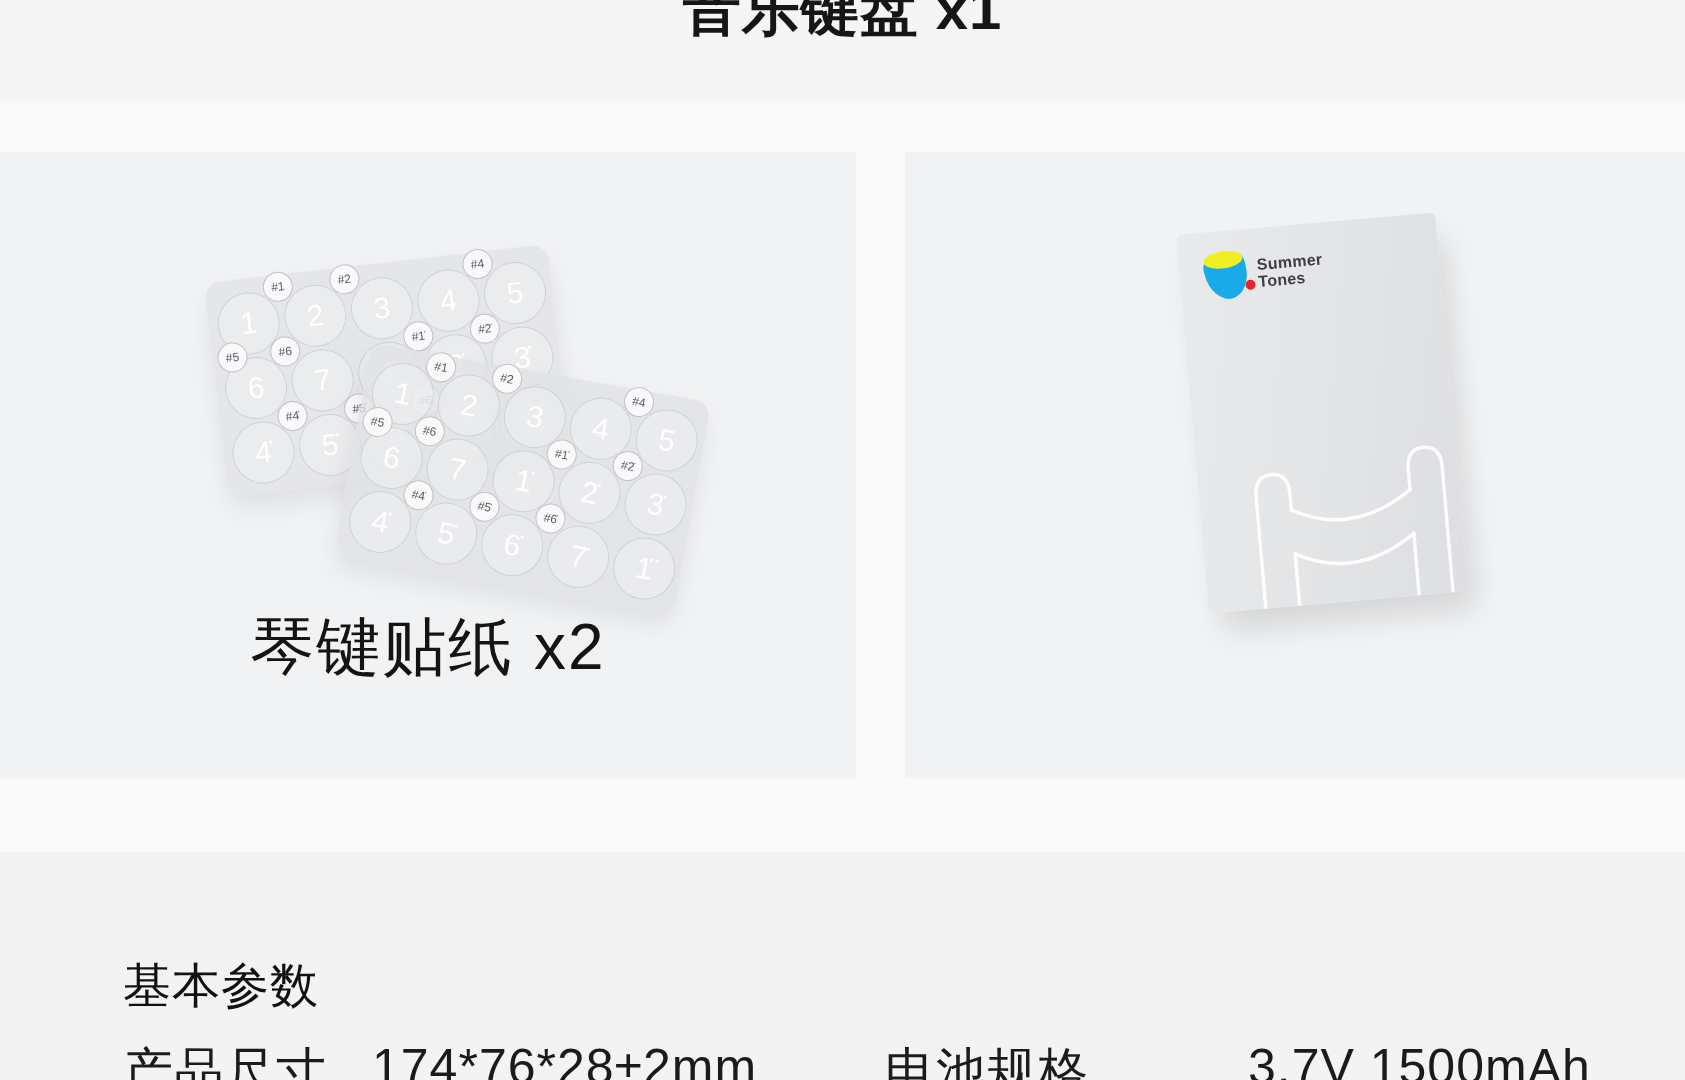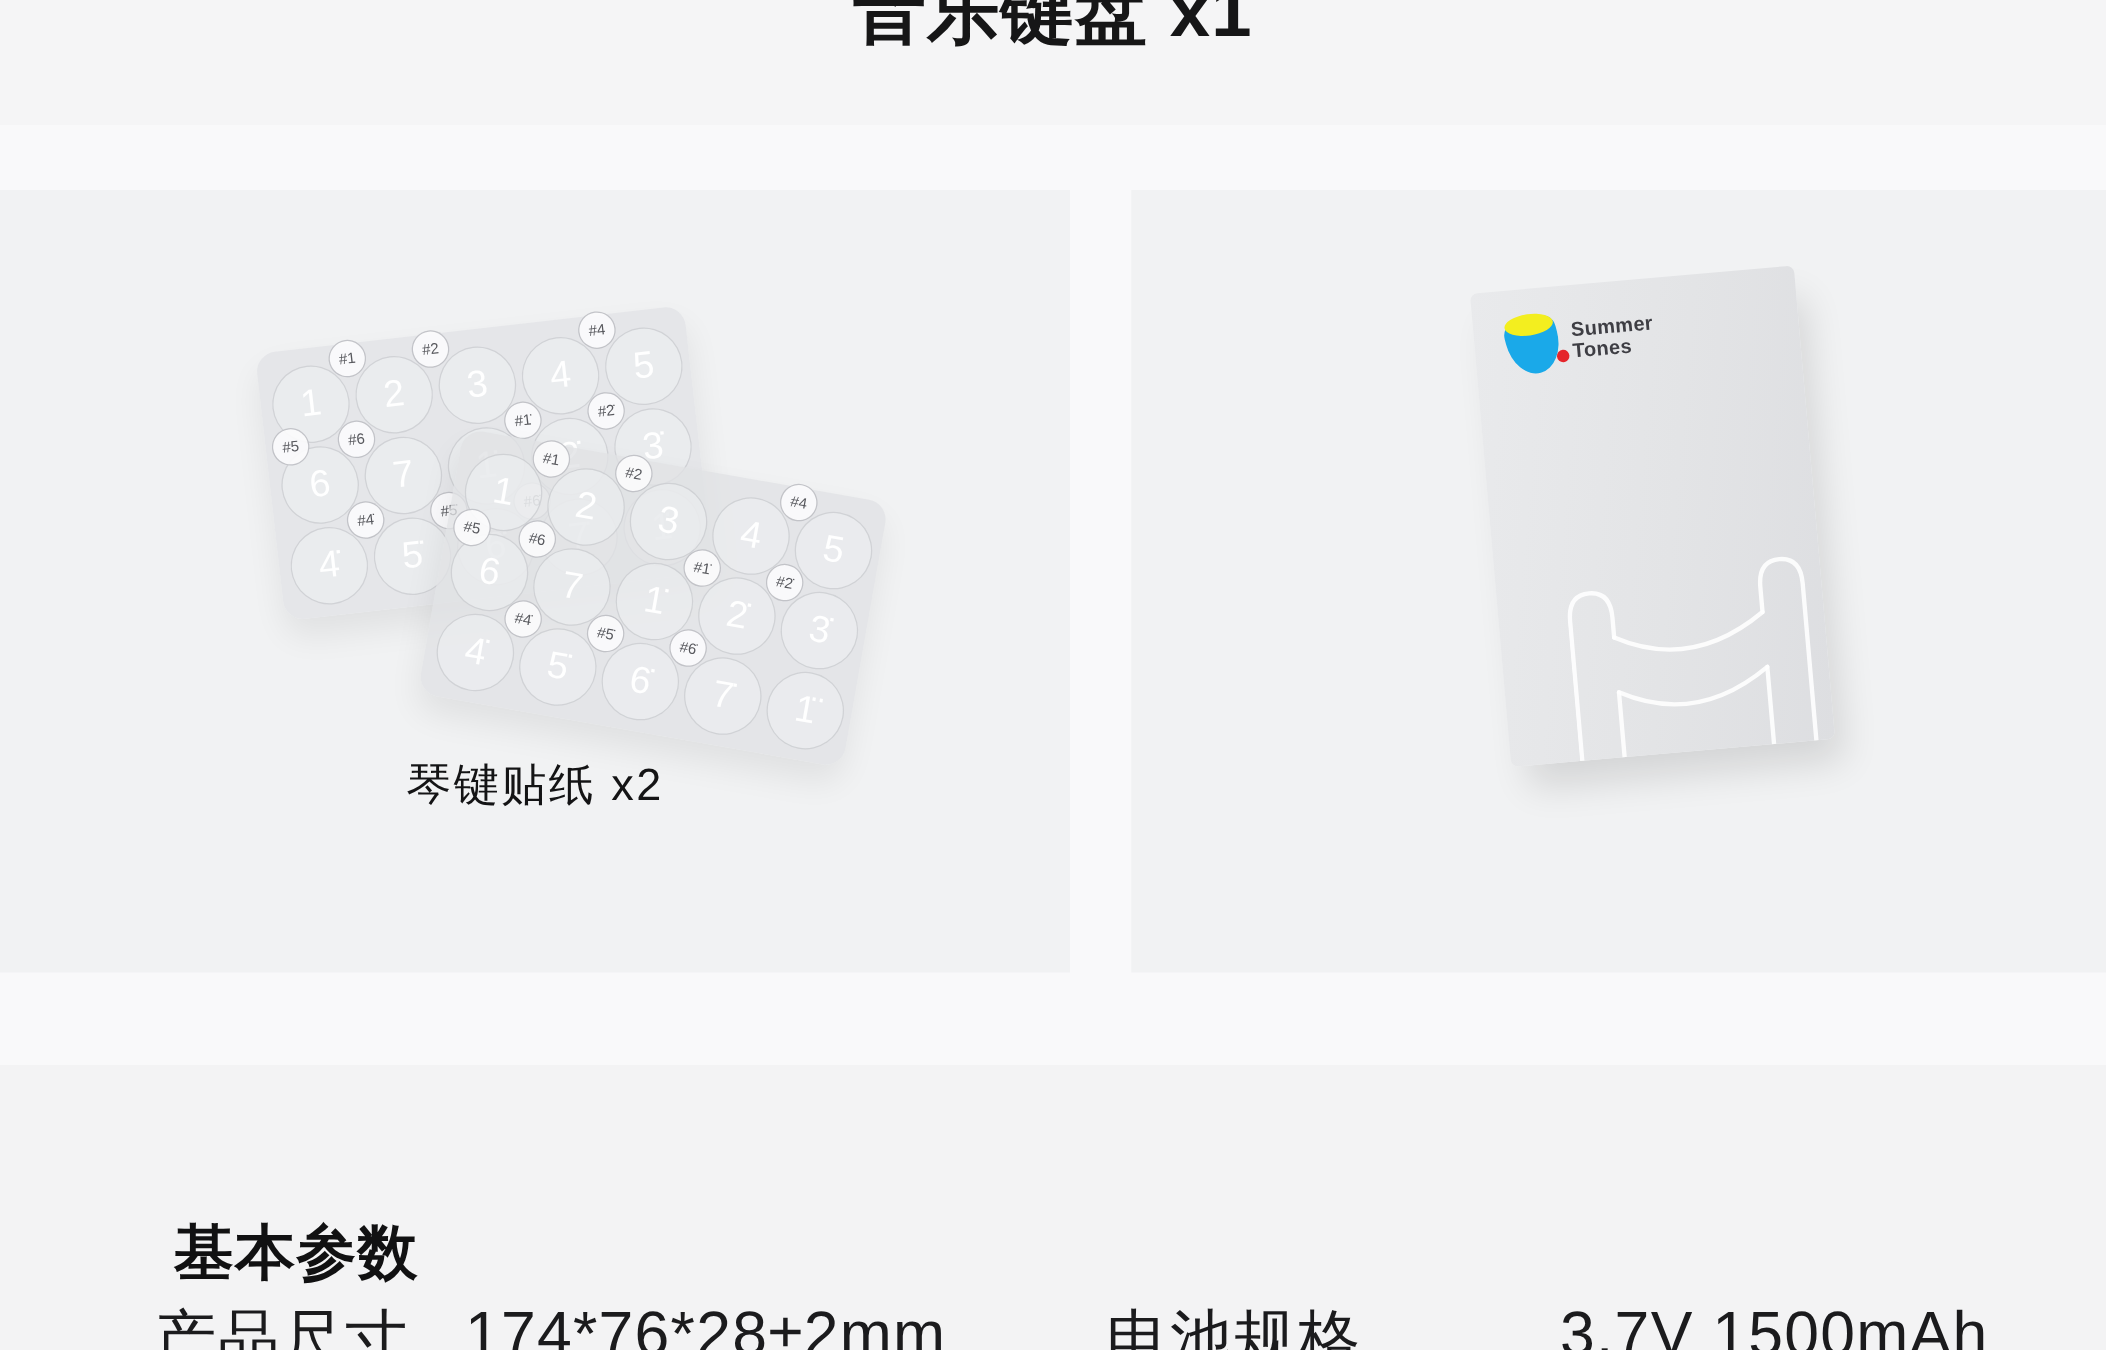--- a/index.html
+++ b/index.html
@@ -13,21 +13,21 @@
   .page-title{
     position:absolute;left:0;top:-29px;width:100%;margin:0;
     text-align:center;font-size:58px;font-weight:600;color:#161617;letter-spacing:1px;
   }
   .cards-row{position:absolute;left:0;top:152px;width:1685px;height:626px;background:#f9f9fa;}
   .card{position:absolute;top:0;height:626px;background:#f1f2f3;}
   .card-left{left:0;width:856px;}
   .card-right{left:905px;width:780px;}
   .caption{
     position:absolute;top:452px;left:0;width:100%;
-    text-align:center;font-size:36px;font-weight:500;color:#141415;letter-spacing:2px;
+    text-align:center;font-size:64px;font-weight:500;color:#141415;letter-spacing:2px;
   }
   
   .sheet{
     position:absolute;width:345px;height:215px;border-radius:16px;
     box-shadow:0 14px 26px rgba(0,0,0,0.07);
   }
   .sheet-back{left:215px;top:111px;transform:rotate(-6.5deg);background:rgba(228,229,232,0.96);}
   .sheet-front{left:350px;top:219px;transform:rotate(10deg);background:rgba(224,225,228,0.78);}
   .key-big{
     position:absolute;width:62px;height:62px;border-radius:50%;
@@ -59,22 +59,22 @@
     border-radius:50%;transform:rotate(7deg);
   }
   .logo-text{margin-left:8px;padding-top:8px;font-size:16px;line-height:17px;font-weight:700;color:#3e3e44;letter-spacing:0.3px;}
   .logo-line2{display:flex;align-items:center;}
   .logo-dot{width:10px;height:10px;border-radius:50%;background:#e5252b;margin:4px 3px 0 -13px;}
   .outline{position:absolute;left:55px;top:228px;}
   .outline path{fill:none;stroke:rgba(255,255,255,0.88);stroke-width:3.5;stroke-linecap:round;}
   
   .bottom-section{position:absolute;left:0;top:852px;width:1685px;height:228px;background:#f3f3f4;}
   .specs-heading{
-    position:absolute;left:123px;top:102px;margin:16px;
-    font-size:48px;font-weight:700;color:#111112;letter-spacing:1px;
+    position:absolute;left:123px;top:102px;margin:0;
+    font-size:48px;font-weight:400;color:#111112;letter-spacing:1px;
   }
   .spec{position:absolute;top:186px;font-size:50px;font-weight:400;color:#1b1b1d;letter-spacing:1px;white-space:nowrap;}
   .spec-label-1{left:123px;}
   .spec-value-1{left:372px;}
   .spec-label-2{left:885px;}
   .spec-value-2{left:1248px;}
 </style>
 </head>
 <body>
 

